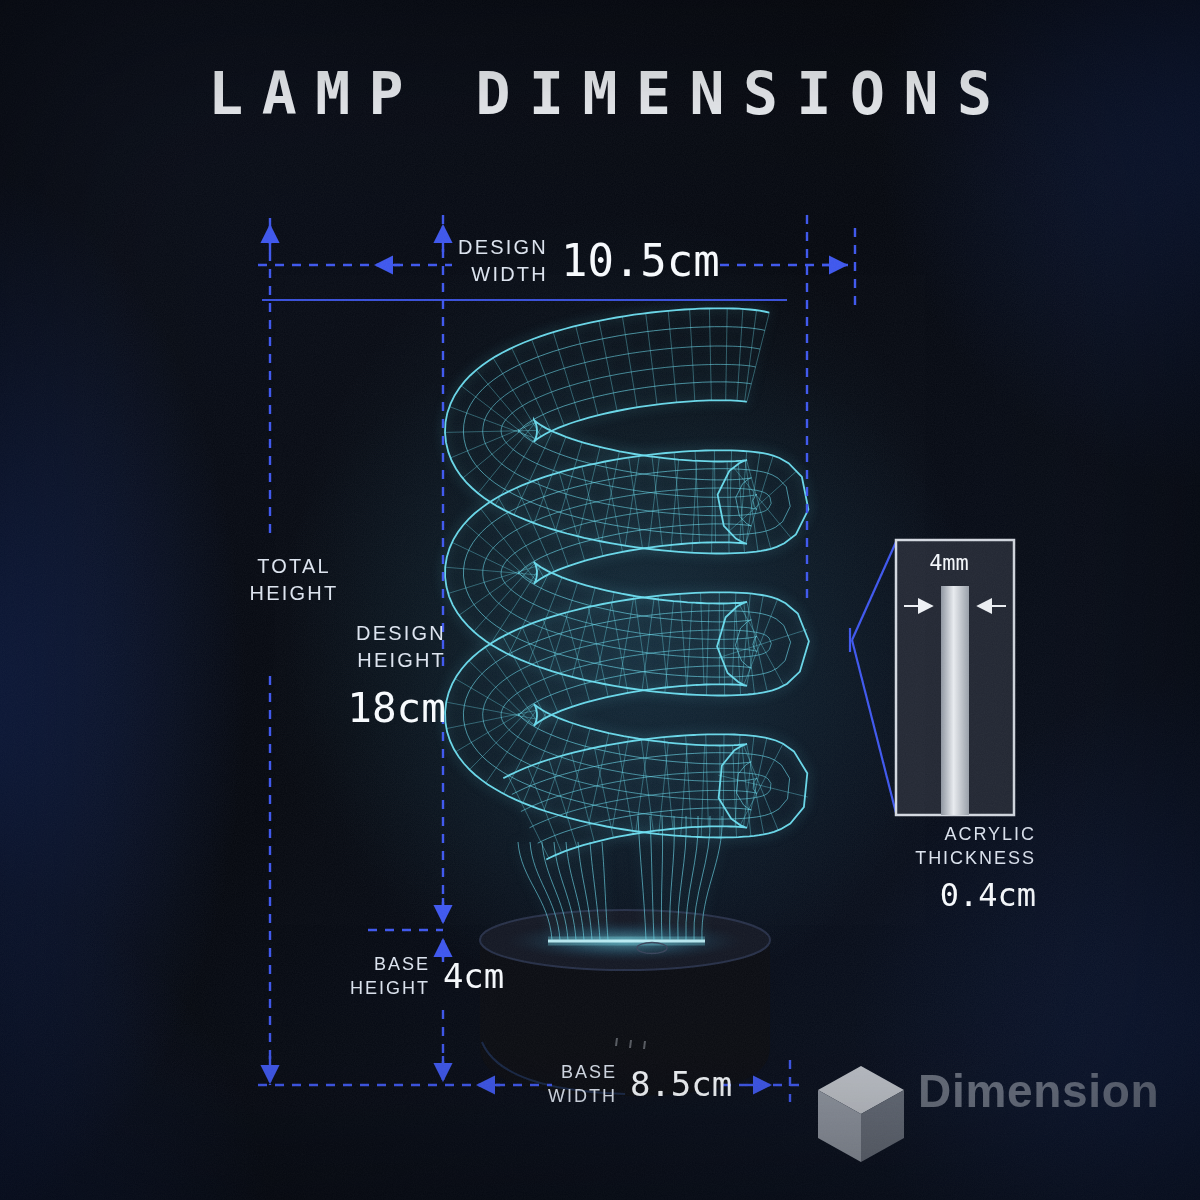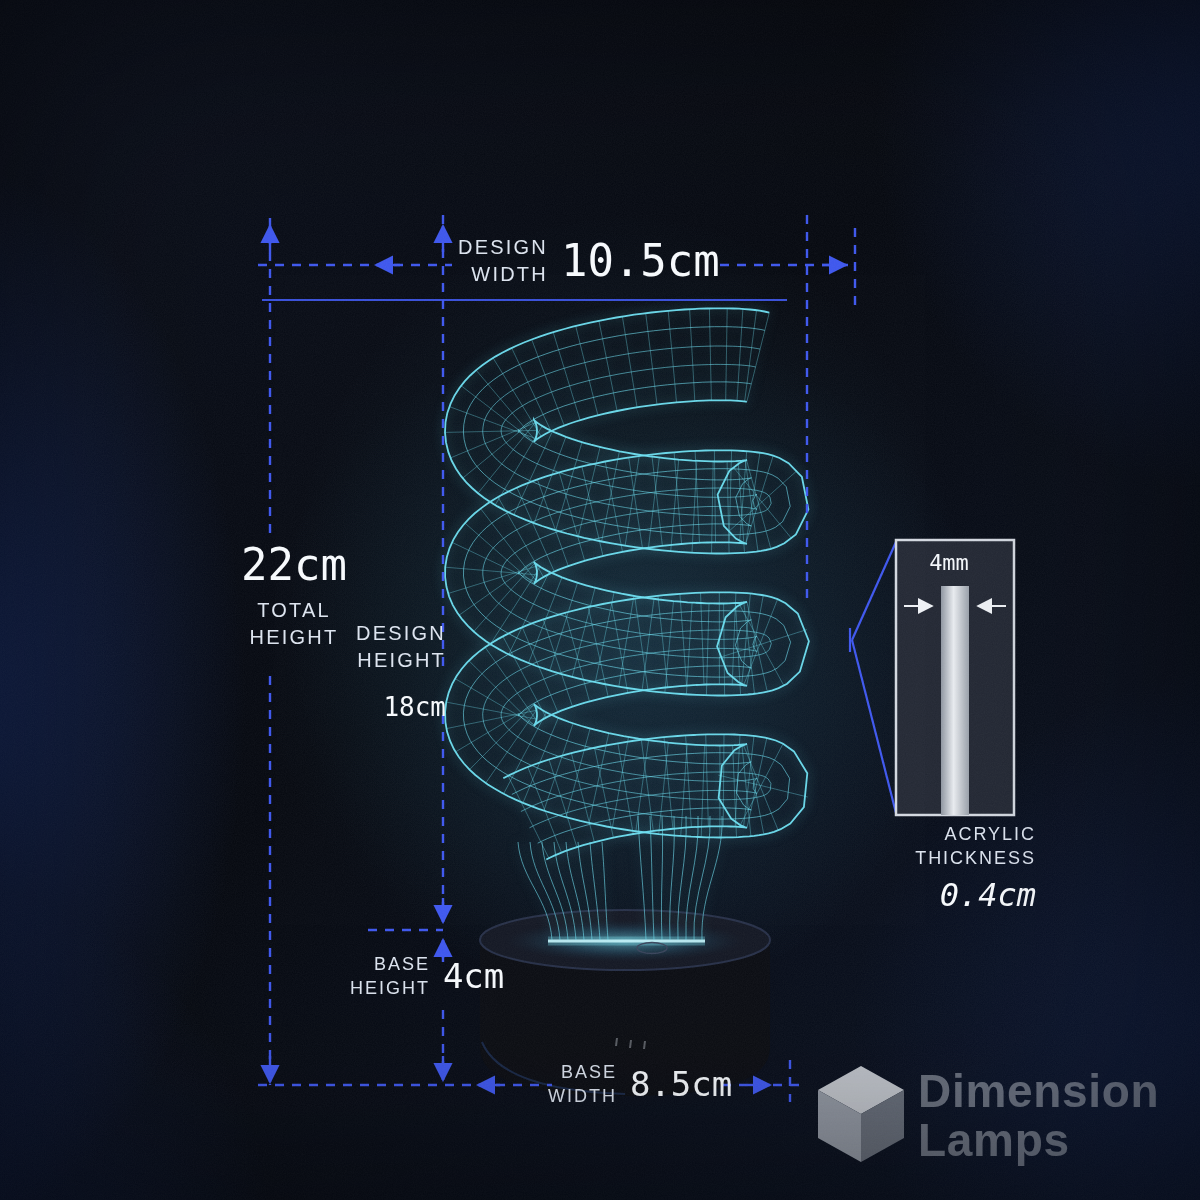--- a/index.html
+++ b/index.html
@@ -29,28 +29,28 @@
   .lbl.sm{font-size:18px;}
   .val{color:#f7fafd; line-height:1; white-space:nowrap;}
   .row{display:flex; align-items:center; gap:13px;}
   .stack-r{text-align:right;}
   .dw{left:458px; top:234px;}
   .dw .val{font-size:44px;}
   .th{left:220px; top:543px; width:148px; text-align:center;}
   .th .val{font-size:44px;}
   .th .lbl{margin-top:10px;}
   .dh{left:312px; top:620px; width:134px; text-align:right;}
-  .dh .val{font-size:26px; margin-top:20px;}
+  .dh .val{font-size:41px; margin-top:14px;}
   .bh{left:350px; top:952px;}
   .bh .val{font-size:34px;}
   .bw{left:548px; top:1060px;}
   .bw .val{font-size:34px;}
   .mm4{left:896px; top:550px; width:106px; text-align:center; font-size:22px; color:#f4f7fb;}
   .acr{left:876px; top:822px; width:160px; text-align:right;}
-  .acr .val{font-size:32px; margin-top:8px;font-style:italic;}
+  .acr .val{font-size:32px; margin-top:8px;}
   .brand{left:918px; top:1068px; font-weight:700; font-size:46px; line-height:1.0;
          color:rgba(198,204,214,.5); letter-spacing:.015em;}
   .brand div+div{margin-top:3px;}
 </style>
 </head>
 <body>
 
 <div class="stage">
 
   <svg class="diagram" width="1200" height="1200" viewBox="0 0 1200 1200">
@@ -304,31 +304,31 @@
 
     <g opacity="0.85">
       <polygon points="861,1066 904,1090 861,1114 818,1090" fill="#dde1e7"></polygon>
       <polygon points="818,1090 861,1114 861,1162 818,1138" fill="#a6adb8"></polygon>
       <polygon points="904,1090 861,1114 861,1162 904,1138" fill="#747b87"></polygon>
     </g>
 
     <rect width="1200" height="1200" filter="url(#noise)"></rect>
   </svg>
 
+  <h1 class="title"><span>LAMP DIMENSIONS</span></h1>
 
   <div class="abs row dw">
     <div class="lbl stack-r">
       <div>DESIGN</div>
       <div>WIDTH</div>
     </div>
     <div class="val mono">10.5cm</div>
   </div>
 
   <div class="abs th">
-    <div class="val mono">22cm</div>
     <div class="lbl">
       <div>TOTAL</div>
       <div>HEIGHT</div>
     </div>
   </div>
 
   <div class="abs dh">
     <div class="lbl">
       <div>DESIGN</div>
       <div>HEIGHT</div>
@@ -357,16 +357,15 @@
   <div class="abs acr">
     <div class="lbl sm">
       <div>ACRYLIC</div>
       <div>THICKNESS</div>
     </div>
     <div class="val mono">0.4cm</div>
   </div>
 
   <div class="abs brand">
     <div>Dimension</div>
-    <div>Lamps</div>
   </div>
 
 </div>
 
 </body></html>

